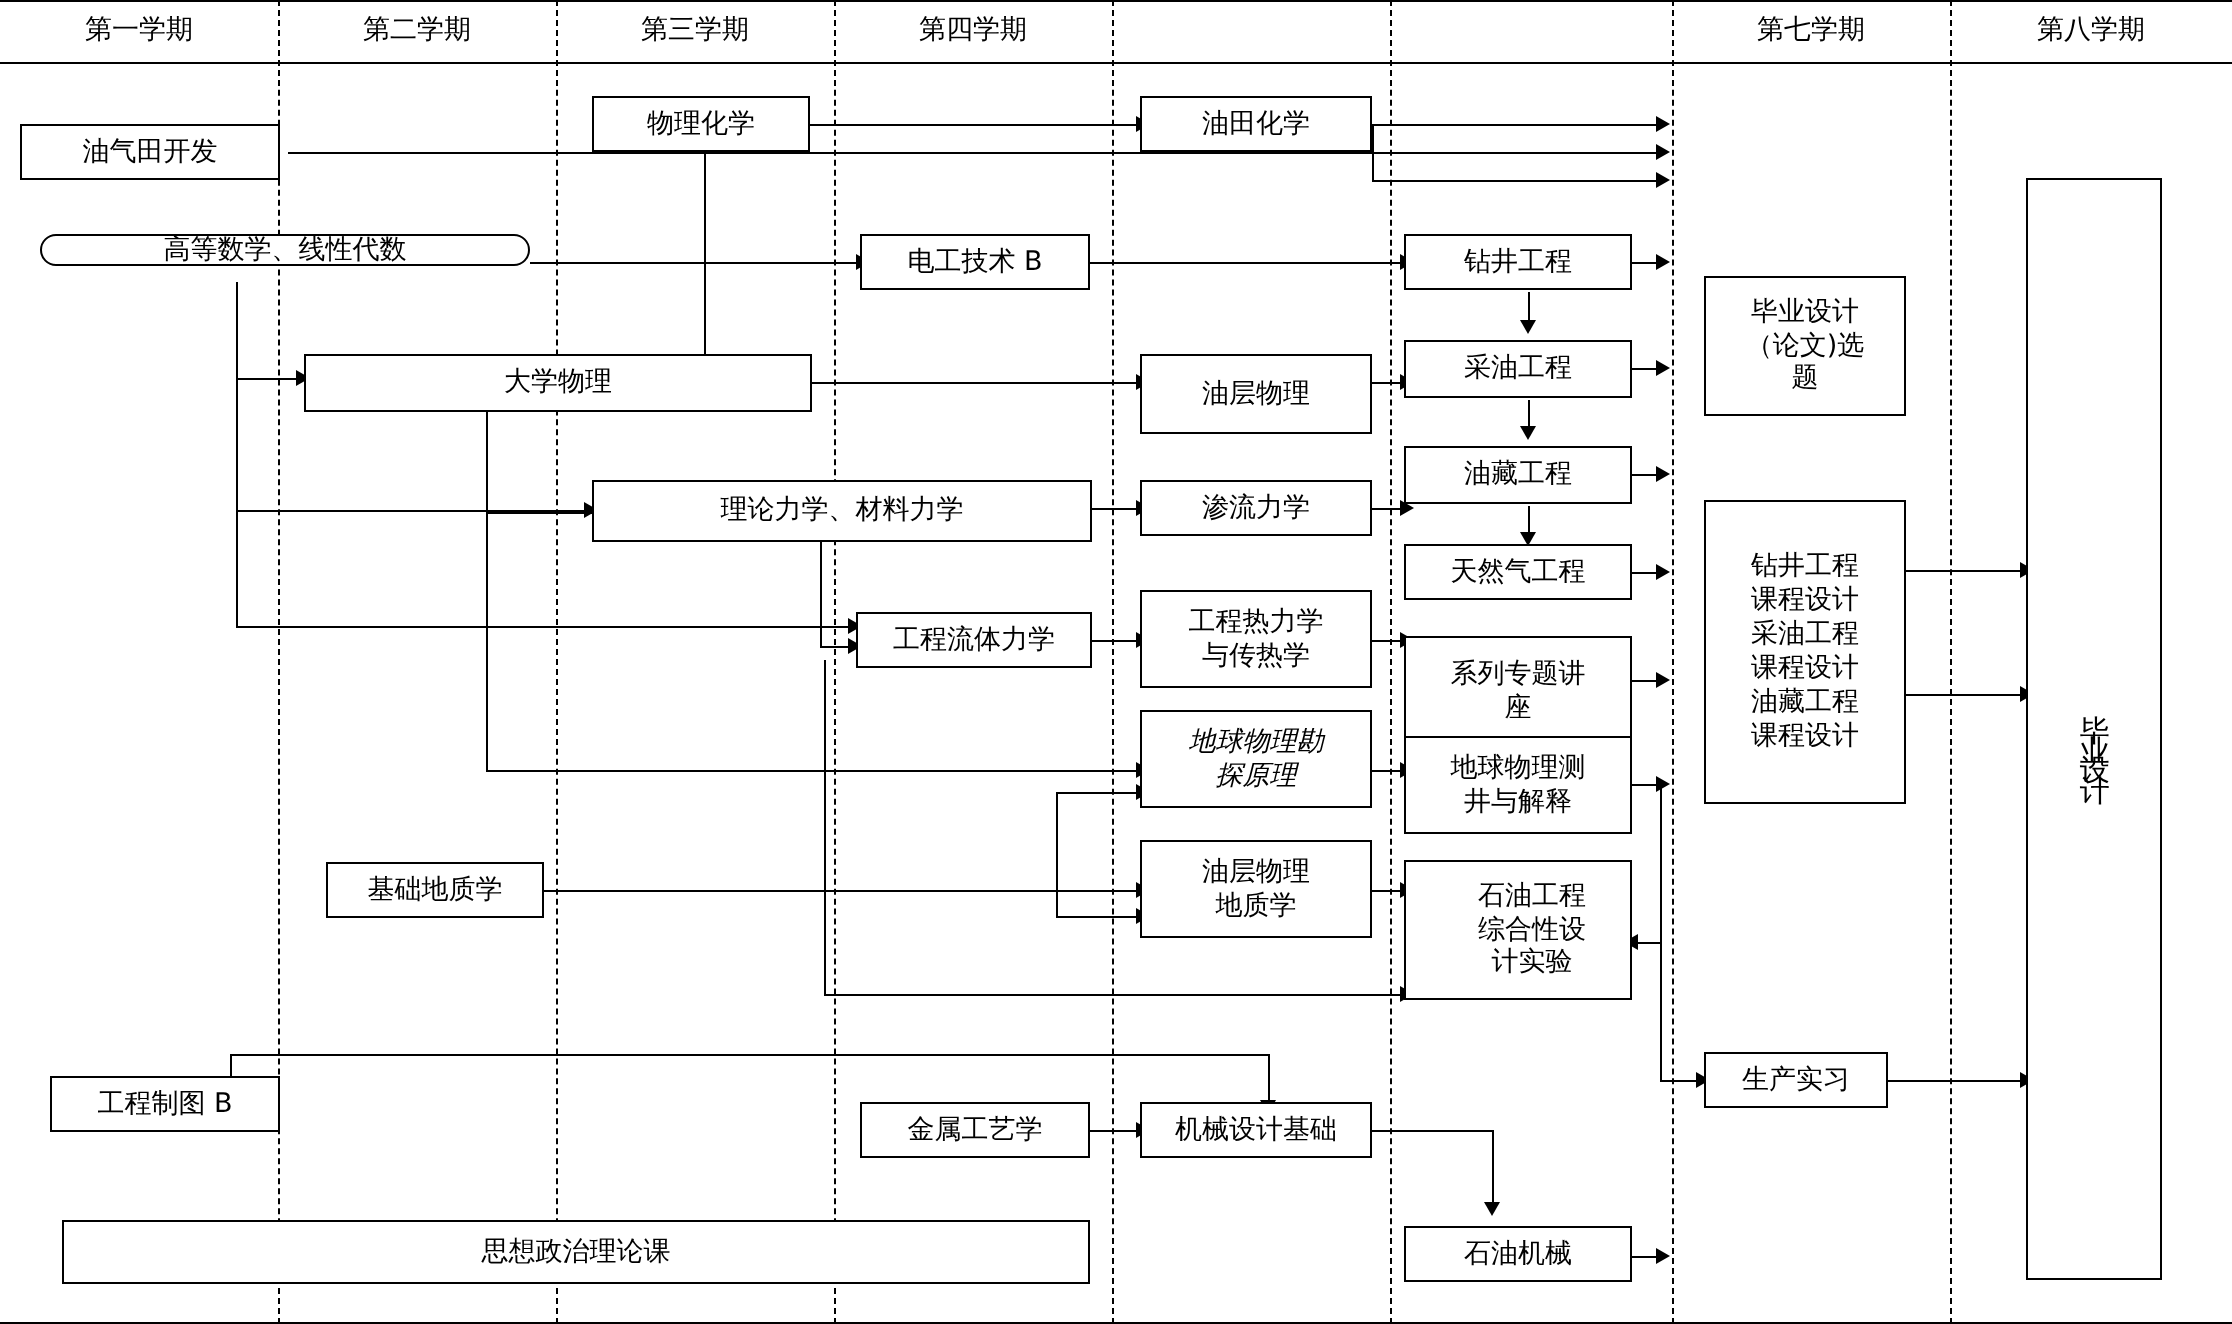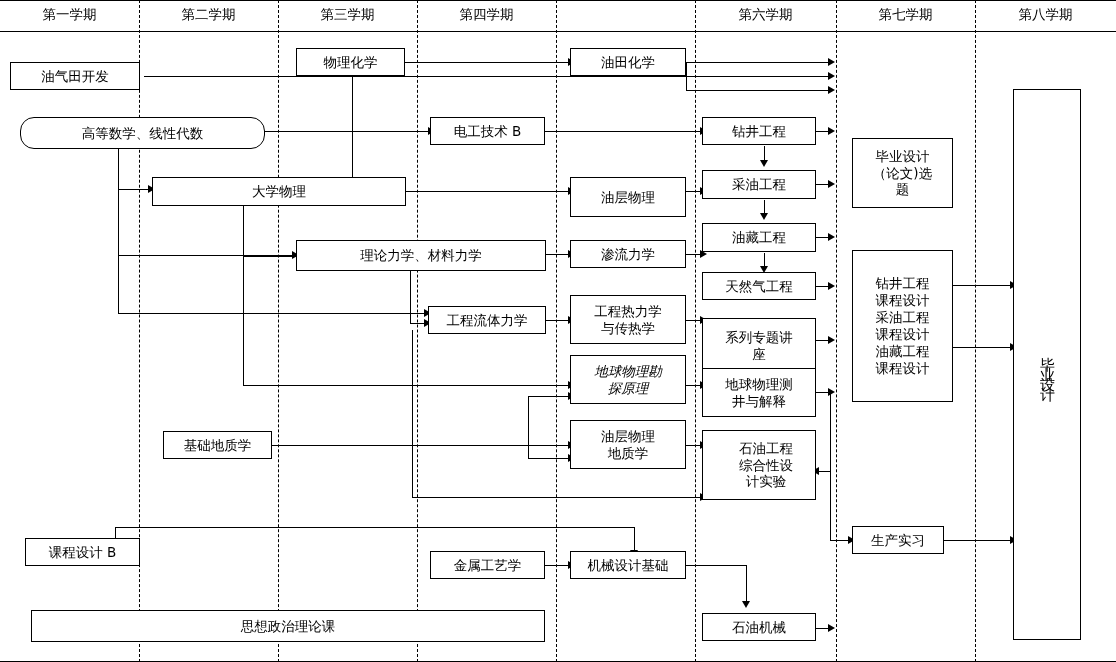--- a/index.html
+++ b/index.html
@@ -33,21 +33,20 @@
   <div class="semcol" style="left:417px;"></div>
   <div class="semcol" style="left:556px;"></div>
   <div class="semcol" style="left:695px;"></div>
   <div class="semcol" style="left:836px;"></div>
   <div class="semcol" style="left:975px;"></div>
 
   <div class="semhdr" style="left:0px;width:139px;">第一学期</div>
   <div class="semhdr" style="left:139px;width:139px;">第二学期</div>
   <div class="semhdr" style="left:278px;width:139px;">第三学期</div>
   <div class="semhdr" style="left:417px;width:139px;">第四学期</div>
-  <div class="semhdr" style="left:695px;width:141px;">第六学期</div>
   <div class="semhdr" style="left:836px;width:139px;">第七学期</div>
   <div class="semhdr" style="left:975px;width:141px;text-align:center;">第八学期</div>
 
   <div class="ln lh" style="left:144px;top:76px;width:686px;"></div>
   <div class="arr arr-r" style="left:828px;top:72px;"></div>
 
   <div class="ln lh" style="left:405px;top:62px;width:165px;"></div>
   <div class="arr arr-r" style="left:568px;top:58px;"></div>
 
   <div class="ln lh" style="left:686px;top:62px;width:144px;"></div>
@@ -166,25 +165,25 @@
   <div class="ln lh" style="left:953px;top:285px;width:60px;"></div>
   <div class="arr arr-r" style="left:1010px;top:281px;"></div>
 
   <div class="ln lh" style="left:953px;top:347px;width:60px;"></div>
   <div class="arr arr-r" style="left:1010px;top:343px;"></div>
 
   <div class="ln lh" style="left:944px;top:540px;width:69px;"></div>
   <div class="arr arr-r" style="left:1010px;top:536px;"></div>
 
   <div class="box" style="left:10px;top:62px;width:130px;height:28px;">油气田开发</div>
-  <div class="box" style="left:20px;top:117px;width:245px;height:32px;border-radius:14px;">高等数学、线性代数</div>
+  <div class="box" style="left:20px;top:117px;width:245px;height:16px;border-radius:14px;">高等数学、线性代数</div>
   <div class="box" style="left:152px;top:177px;width:254px;height:29px;">大学物理</div>
   <div class="box" style="left:296px;top:240px;width:250px;height:31px;">理论力学、材料力学</div>
   <div class="box" style="left:163px;top:431px;width:109px;height:28px;">基础地质学</div>
-  <div class="box" style="left:25px;top:538px;width:115px;height:28px;">课程设计 B</div>
+  <div class="box" style="left:25px;top:538px;width:115px;height:28px;">工程制图 B</div>
 
   <div class="box" style="left:296px;top:48px;width:109px;height:28px;">物理化学</div>
   <div class="box" style="left:430px;top:117px;width:115px;height:28px;">电工技术 B</div>
   <div class="box" style="left:428px;top:306px;width:118px;height:28px;">工程流体力学</div>
   <div class="box" style="left:430px;top:551px;width:115px;height:28px;">金属工艺学</div>
 
   <div class="box" style="left:570px;top:48px;width:116px;height:28px;">油田化学</div>
   <div class="box" style="left:570px;top:177px;width:116px;height:40px;">油层物理</div>
   <div class="box" style="left:570px;top:240px;width:116px;height:28px;">渗流力学</div>
   <div class="box multi" style="left:570px;top:295px;width:116px;height:49px;">

